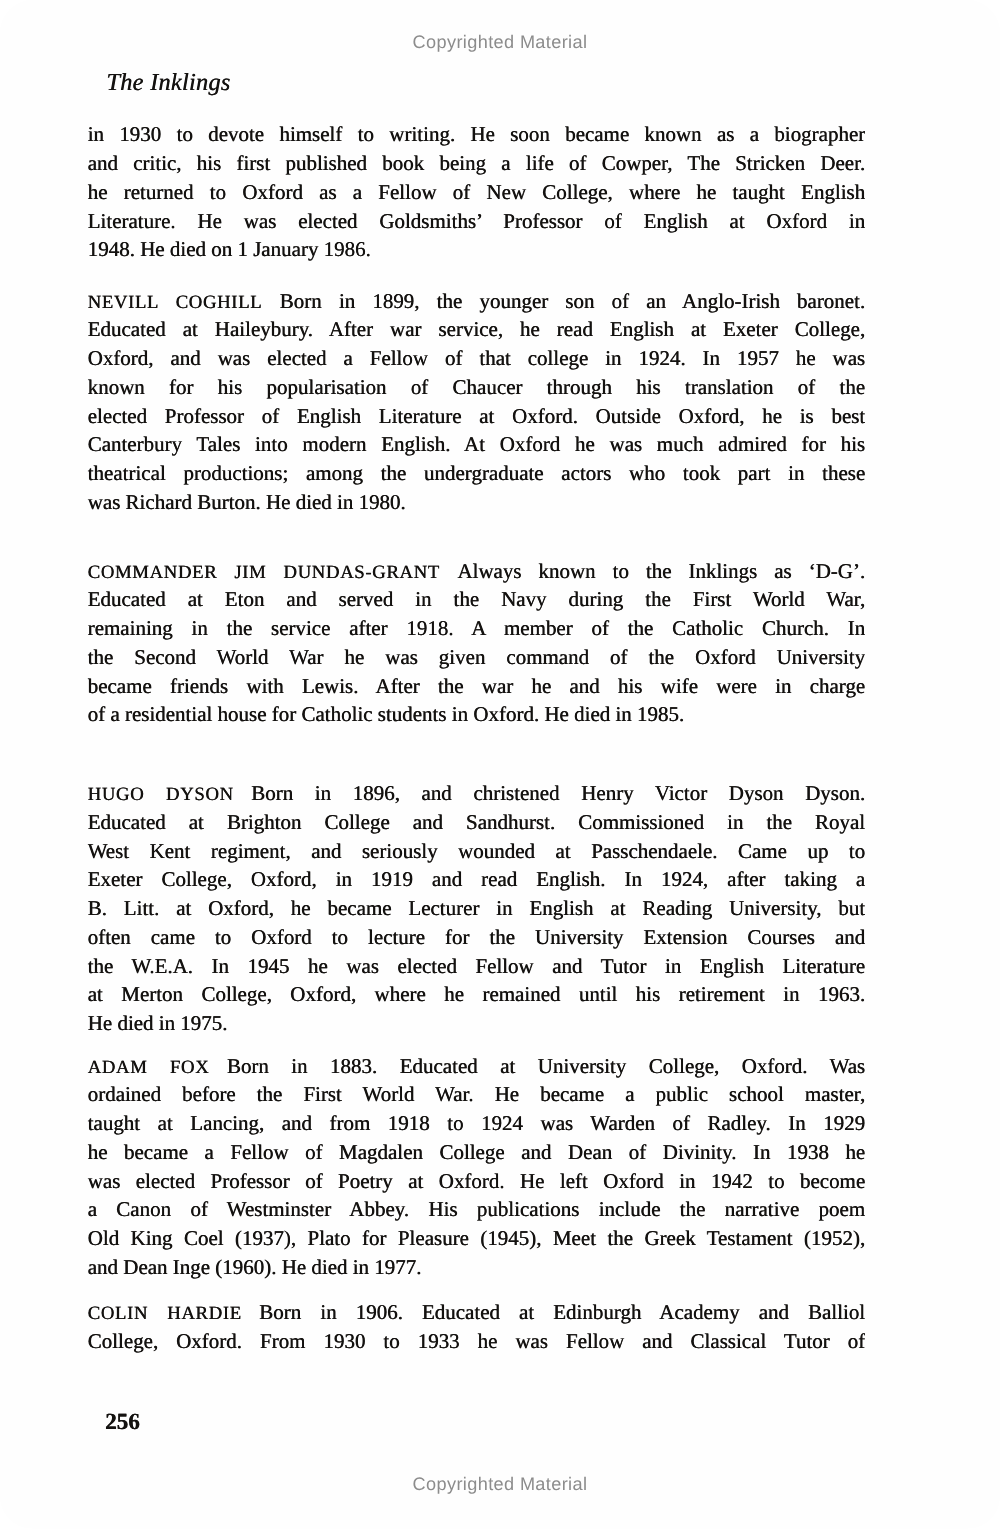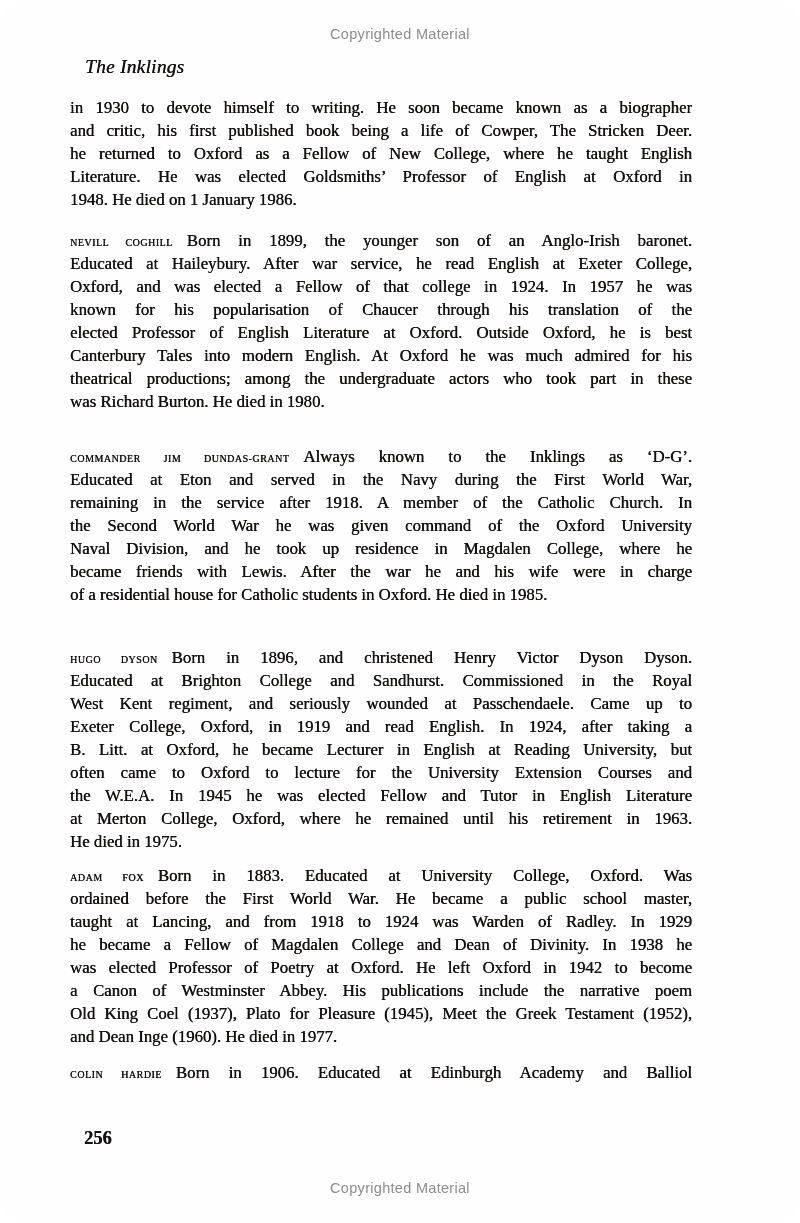--- a/index.html
+++ b/index.html
@@ -50,21 +50,21 @@
     line-height: 23px;
     font-size: 16.8px;
     text-align: justify;
     text-align-last: justify;
     overflow: hidden;
     white-space: normal;
   }
   .line.last { text-align-last: left; }
   .it { }
   .name {
-    font-size: 10px;
+    font-size: 15px;
     letter-spacing: 0.5px;
     padding-right: 14px;
   }
   .page-number {
     position: absolute; left: 84px; top: 1128px;
     font-size: 18.5px;
     font-weight: bold;
     text-shadow: 0.3px 0 0 currentColor;
   }
 </style>
@@ -92,21 +92,20 @@
         <div class="line"><span>elected Professor of English Literature at Oxford. Outside Oxford, he is best</span></div>
         <div class="line"><span class="it">Canterbury Tales</span><span> into modern English. At Oxford he was much admired for his</span></div>
         <div class="line"><span>theatrical productions; among the undergraduate actors who took part in these</span></div>
         <div class="line last"><span>was Richard Burton. He died in 1980.</span></div>
       </div>
       <div class="para">
         <div class="line"><span class="name">COMMANDER JIM DUNDAS-GRANT</span><span>Always known to the Inklings as ‘D-G’.</span></div>
         <div class="line"><span>Educated at Eton and served in the Navy during the First World War,</span></div>
         <div class="line"><span>remaining in the service after 1918. A member of the Catholic Church. In</span></div>
         <div class="line"><span>the Second World War he was given command of the Oxford University</span></div>
-        <div class="line"><span>Naval Division, and he took up residence in Magdalen College, where he</span></div>
         <div class="line"><span>became friends with Lewis. After the war he and his wife were in charge</span></div>
         <div class="line last"><span>of a residential house for Catholic students in Oxford. He died in 1985.</span></div>
       </div>
       <div class="para">
         <div class="line"><span class="name">HUGO DYSON</span><span>Born in 1896, and christened Henry Victor Dyson Dyson.</span></div>
         <div class="line"><span>Educated at Brighton College and Sandhurst. Commissioned in the Royal</span></div>
         <div class="line"><span>West Kent regiment, and seriously wounded at Passchendaele. Came up to</span></div>
         <div class="line"><span>Exeter College, Oxford, in 1919 and read English. In 1924, after taking a</span></div>
         <div class="line"><span>B. Litt. at Oxford, he became Lecturer in English at Reading University, but</span></div>
         <div class="line"><span>often came to Oxford to lecture for the University Extension Courses and</span></div>
@@ -119,19 +118,20 @@
         <div class="line"><span>ordained before the First World War. He became a public school master,</span></div>
         <div class="line"><span>taught at Lancing, and from 1918 to 1924 was Warden of Radley. In 1929</span></div>
         <div class="line"><span>he became a Fellow of Magdalen College and Dean of Divinity. In 1938 he</span></div>
         <div class="line"><span>was elected Professor of Poetry at Oxford. He left Oxford in 1942 to become</span></div>
         <div class="line"><span>a Canon of Westminster Abbey. His publications include the narrative poem</span></div>
         <div class="line"><span class="it">Old King Coel</span><span> (1937), </span><span class="it">Plato for Pleasure</span><span> (1945), </span><span class="it">Meet the Greek Testament</span><span> (1952),</span></div>
         <div class="line last"><span>and </span><span class="it">Dean Inge</span><span> (1960). He died in 1977.</span></div>
       </div>
       <div class="para">
         <div class="line"><span class="name">COLIN HARDIE</span><span>Born in 1906. Educated at Edinburgh Academy and Balliol</span></div>
+        <div class="line"><span>College, Oxford. From 1930 to 1933 he was Fellow and Classical Tutor of</span></div>
       </div>
     </div>
 
   <div class="page-number">256</div>
 
   <div class="copy bottom">Copyrighted Material</div>
 </div>
 
 </body></html>

